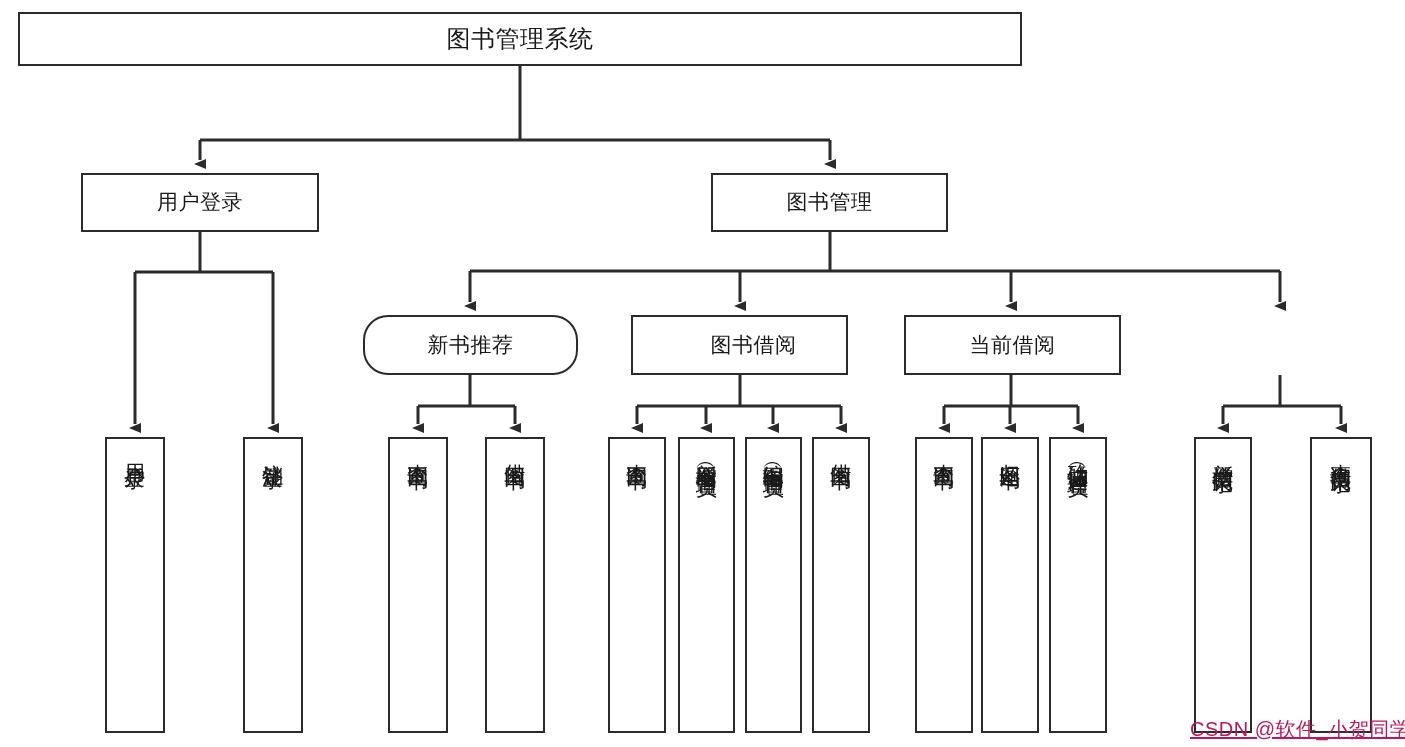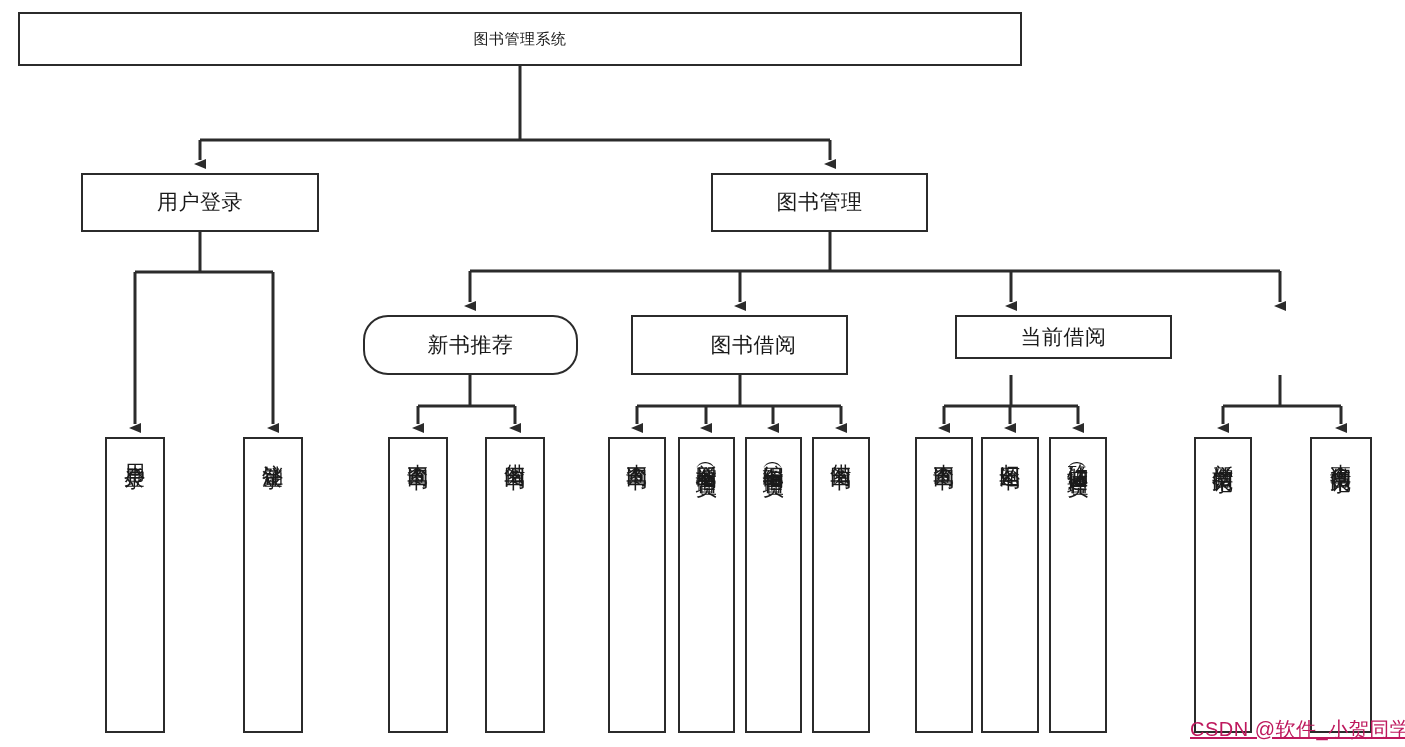--- a/index.html
+++ b/index.html
@@ -39,21 +39,21 @@
     display: block;
     text-align: center;
     line-height: 1.18;
     letter-spacing: 0.5px;
   }
   .node.horiz .label {
     writing-mode: horizontal-tb;
     font-size: 21px;
   }
   .node.root .label {
-    font-size: 15px;
+    font-size: 24px;
   }
   .node.vert {
     align-items: flex-start;
     justify-content: center;
     padding-top: 8px;
   }
   .node.vert .label {
     writing-mode: vertical-rl;
     text-orientation: upright;
     font-size: 21px;
@@ -126,31 +126,31 @@
     </g>
   </svg>
 
   <div class="node horiz root" style="left:18px; top:12px; width:1004px; height:54px;">
     <span class="label">图书管理系统</span>
   </div>
 
   <div class="node horiz" style="left:81px; top:173px; width:238px; height:59px;">
     <span class="label">用户登录</span>
   </div>
-  <div class="node horiz" style="left:711px; top:173px; width:217px; height:59px;">
+  <div class="node horiz" style="left:711px; top:173px; width:237px; height:59px;">
     <span class="label">图书管理</span>
   </div>
 
   <div class="node horiz" style="left:363px; top:315px; width:215px; height:60px;border-radius:25px;">
     <span class="label">新书推荐</span>
   </div>
   <div class="node horiz" style="left:631px; top:315px; width:217px; height:60px;padding-left:28px;">
     <span class="label">图书借阅</span>
   </div>
-  <div class="node horiz" style="left:955px; top:315px; width:217px; height:44px;">
+  <div class="node horiz" style="left:904px; top:315px; width:217px; height:60px;">
     <span class="label">当前借阅</span>
   </div>
 
   <div class="node vert" style="left:105px; top:437px; width:60px; height:296px;">
     <span class="label">用户登录</span>
   </div>
   <div class="node vert" style="left:243px; top:437px; width:60px; height:296px;">
     <span class="label">注销登录</span>
   </div>
   <div class="node vert" style="left:388px; top:437px; width:60px; height:296px;">

